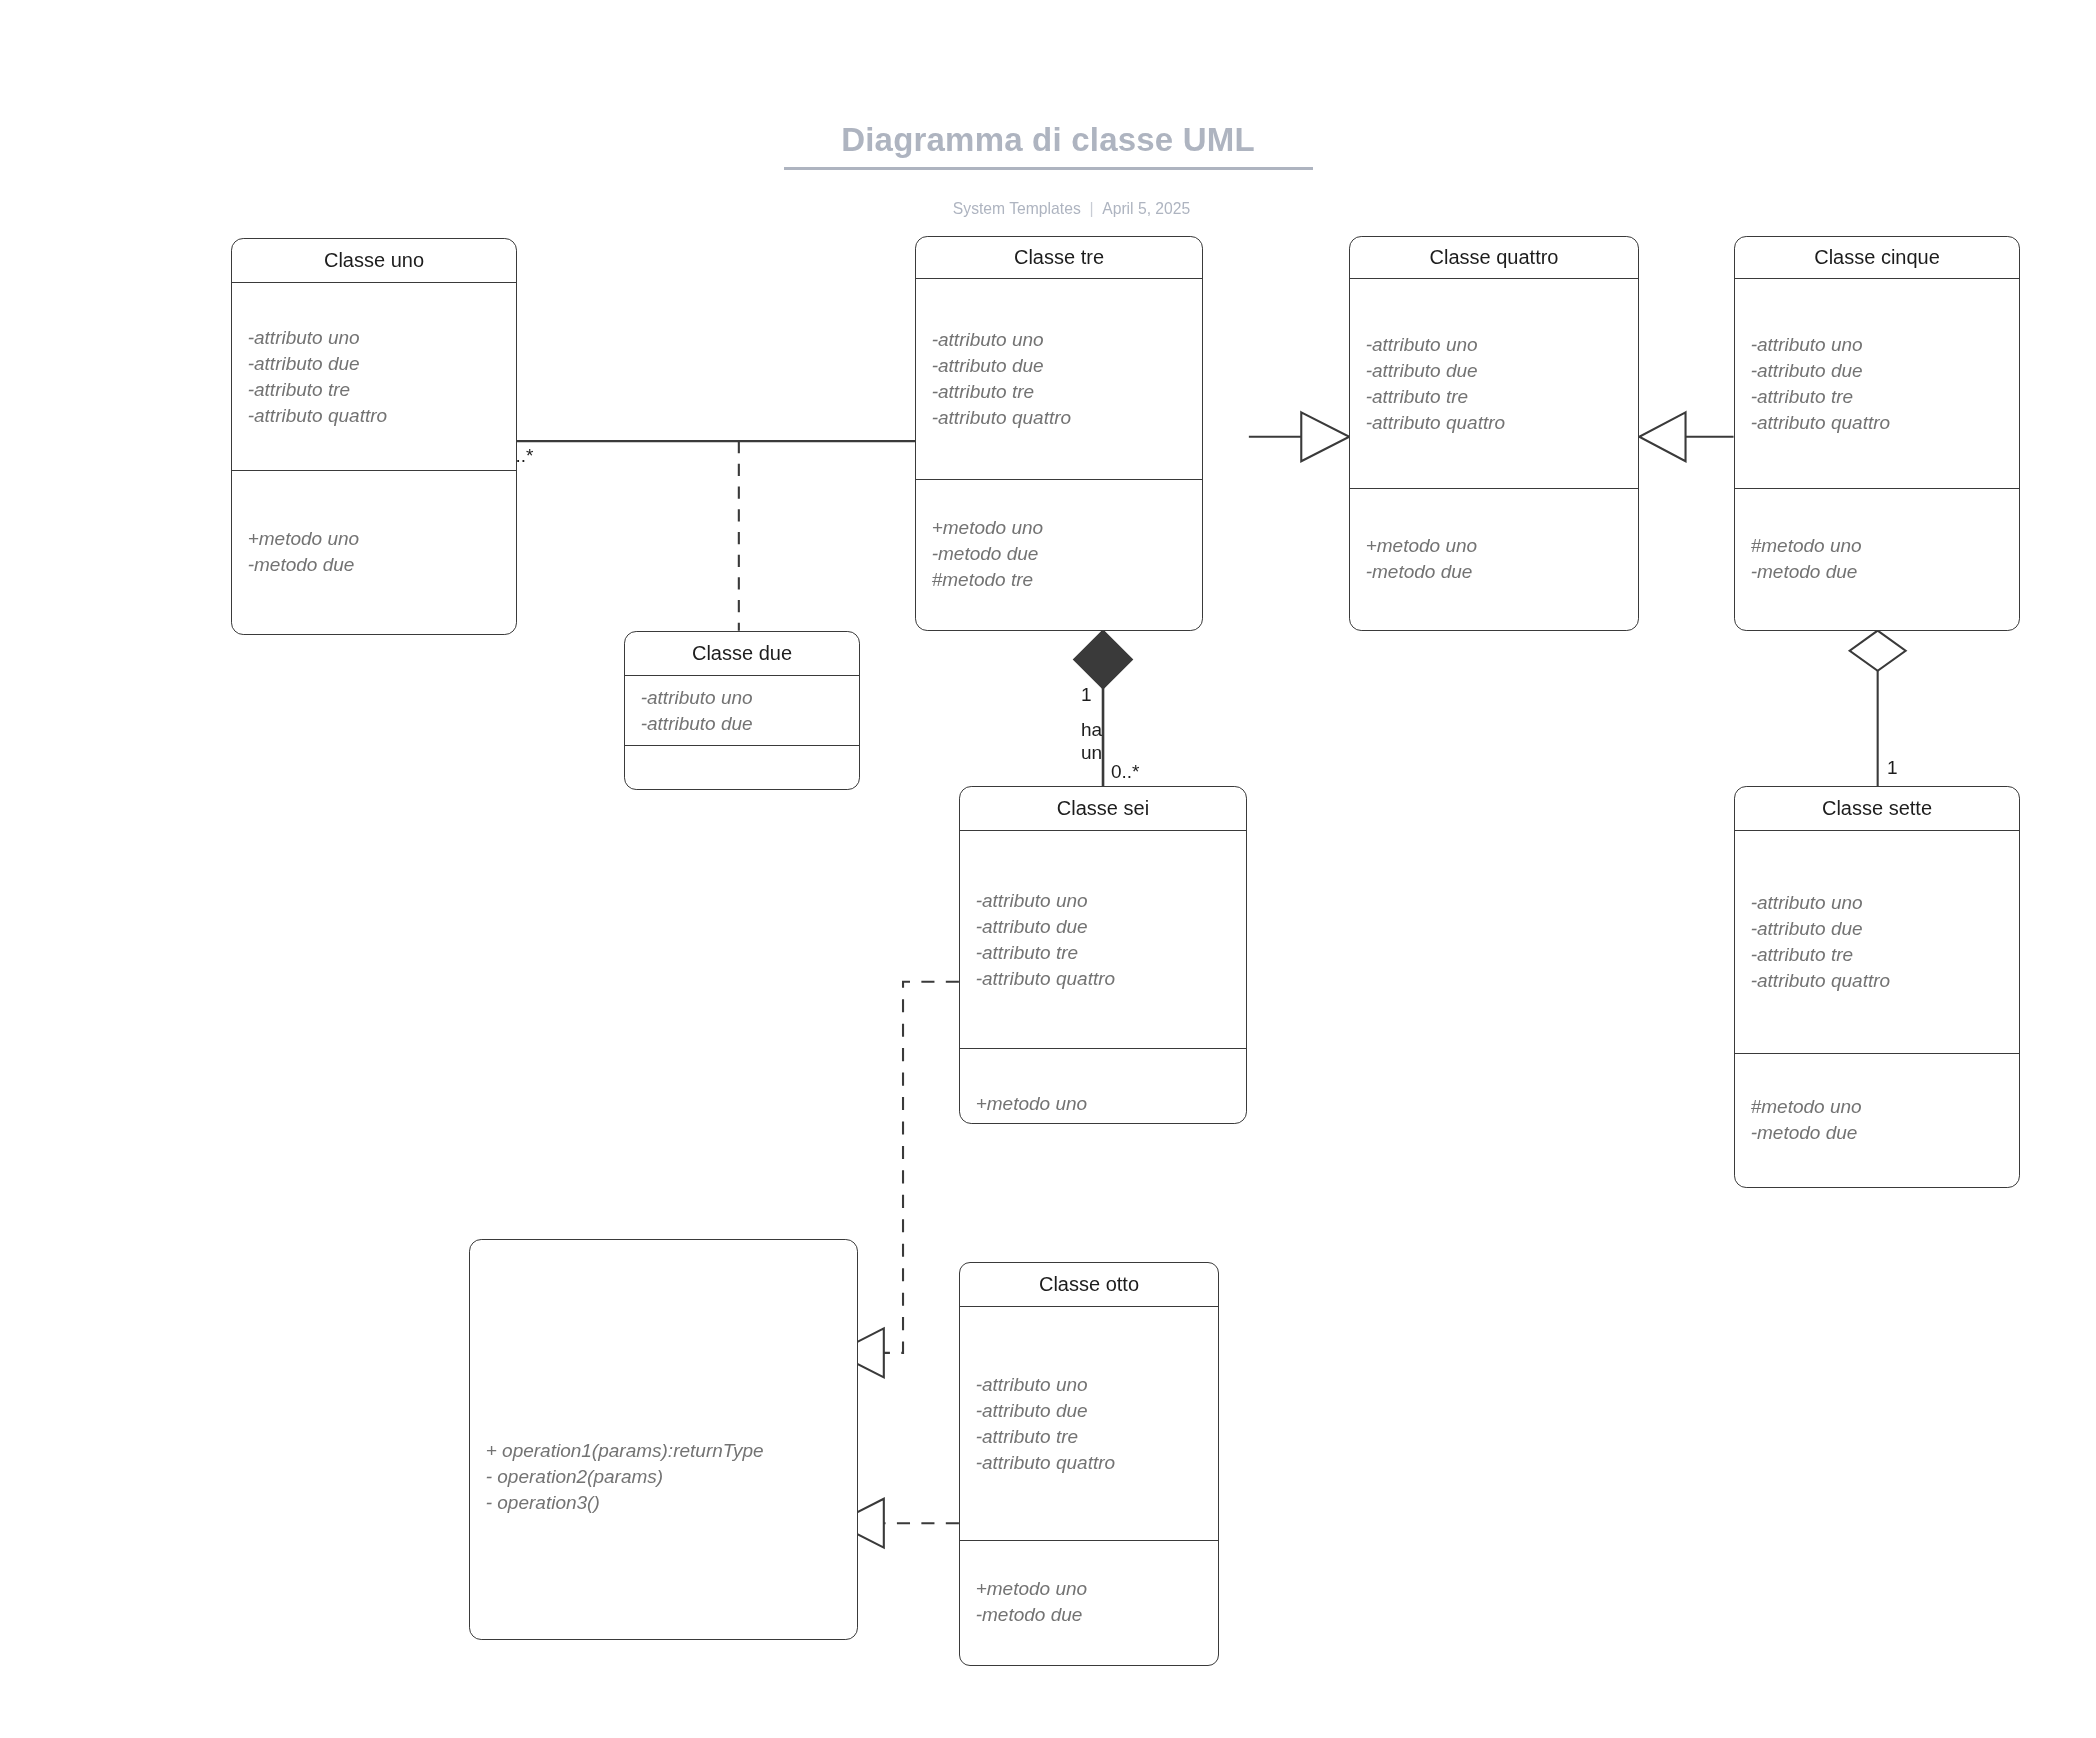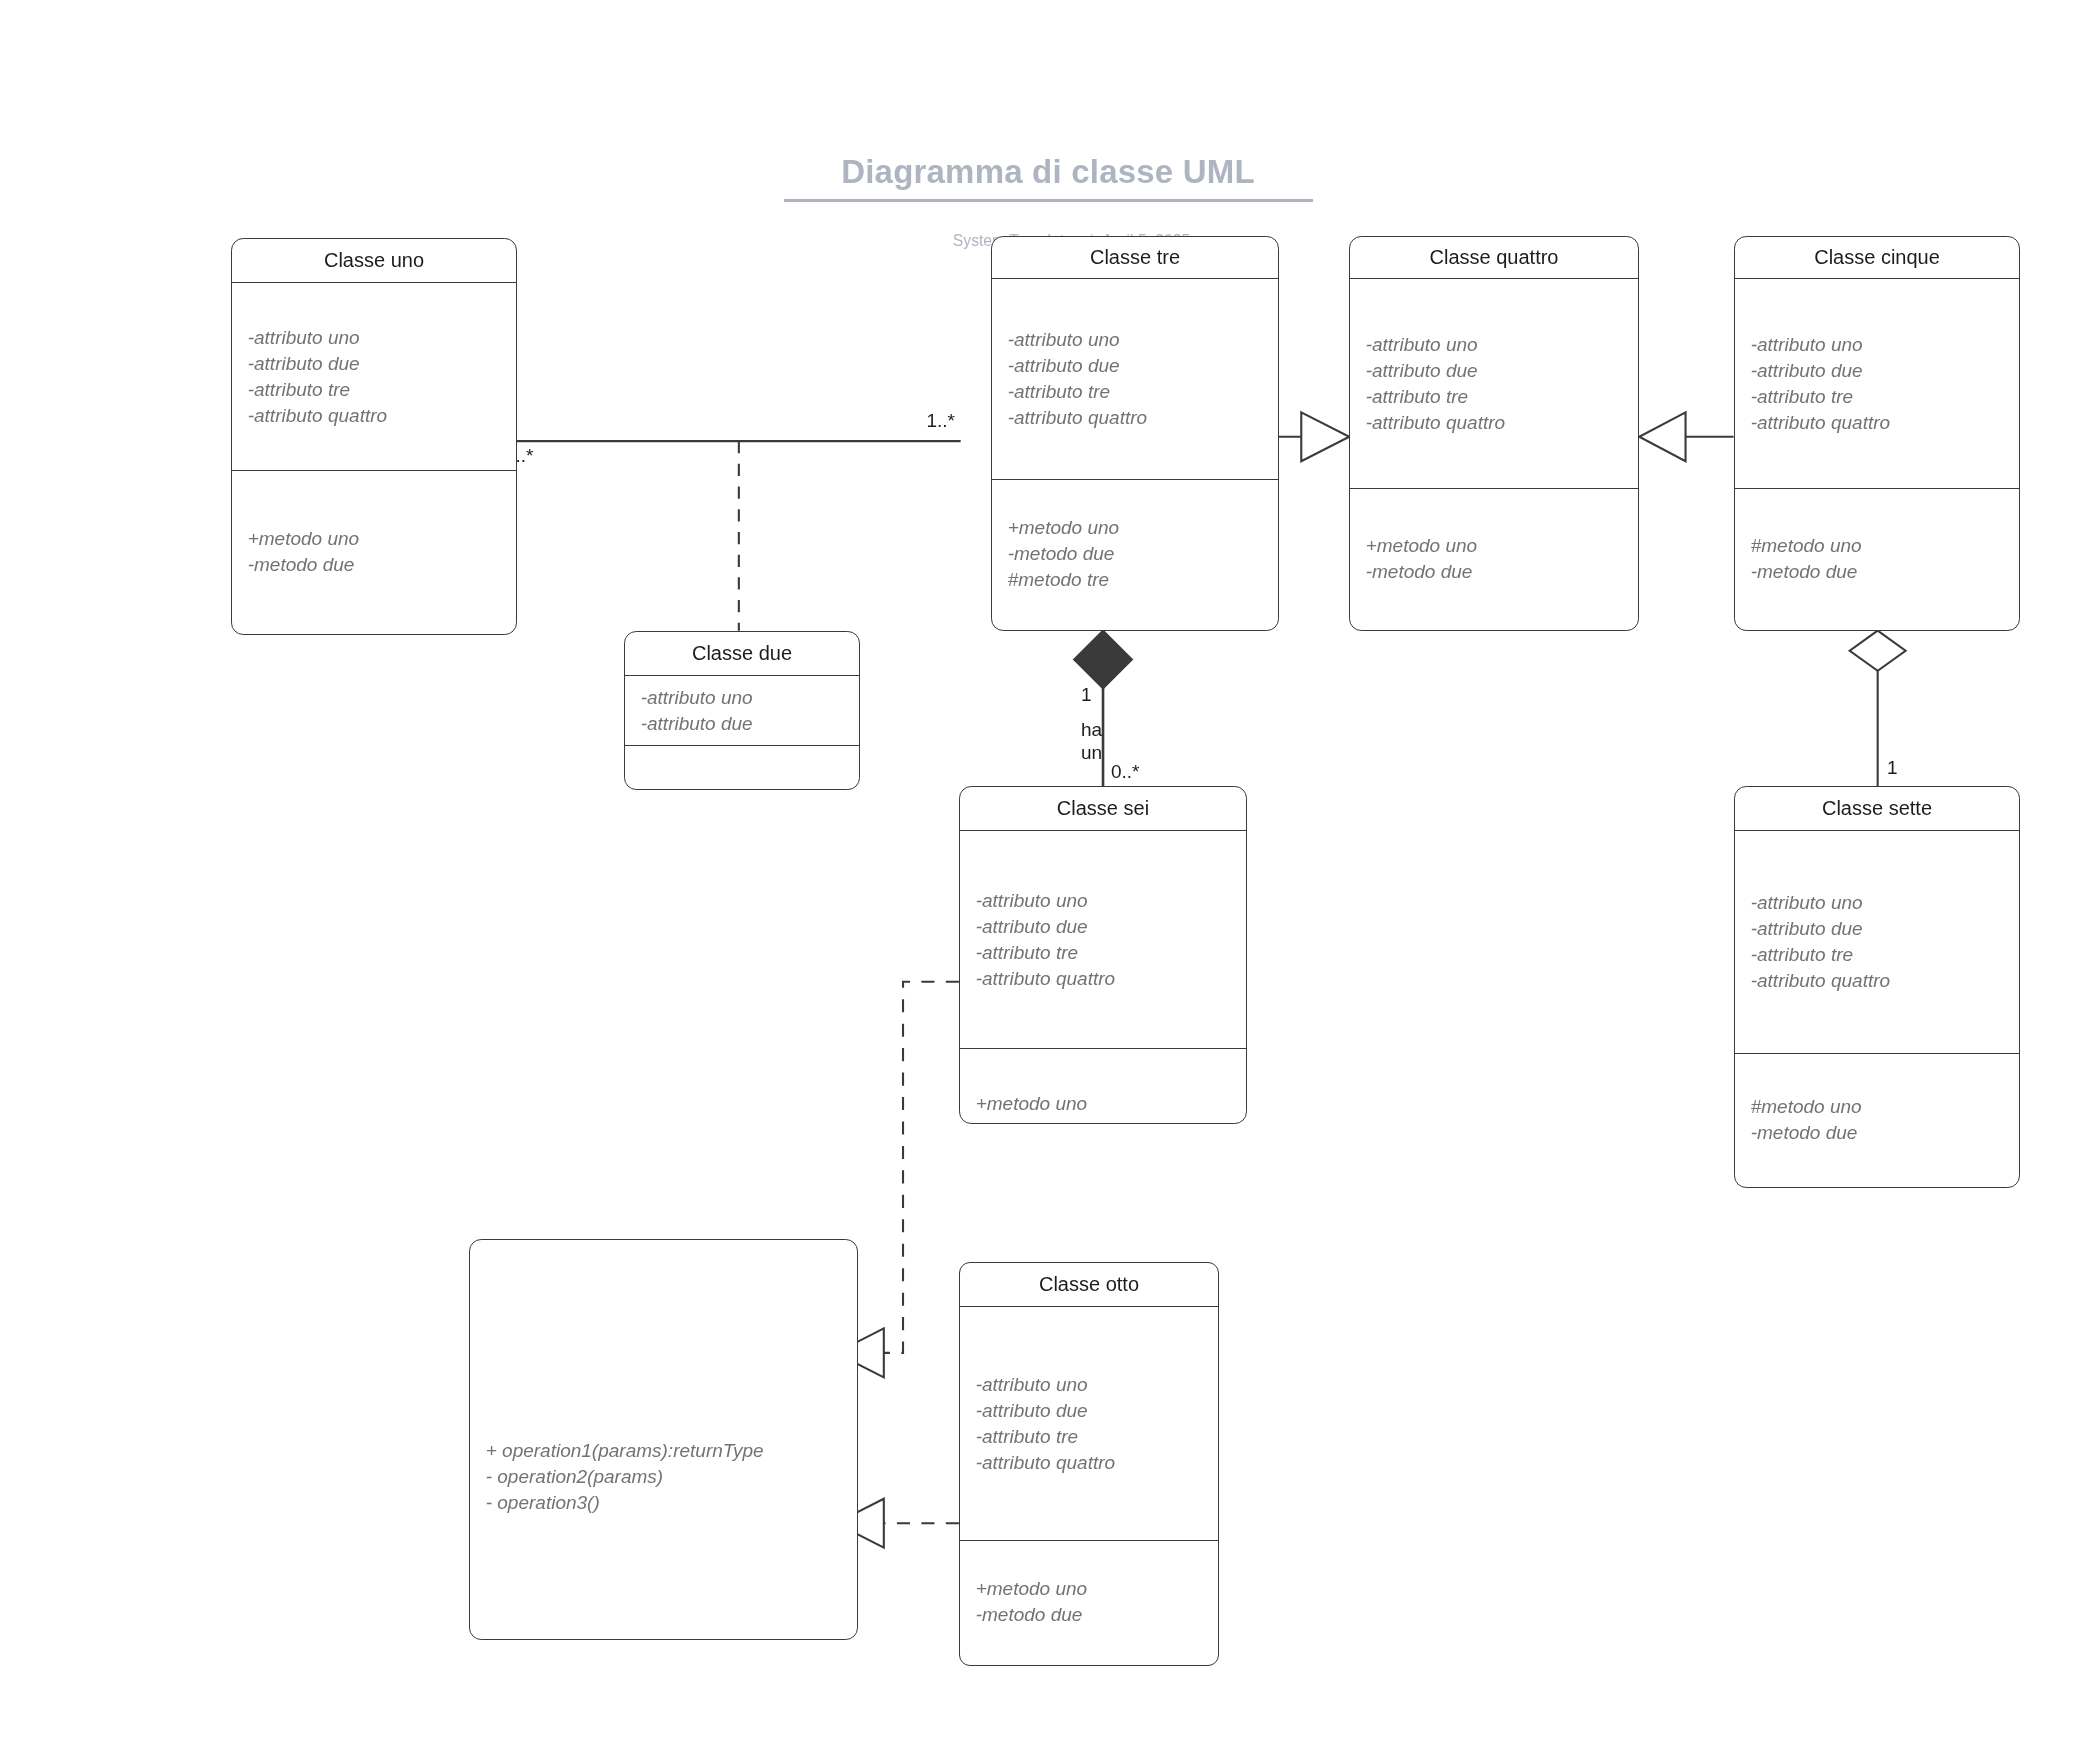--- a/index.html
+++ b/index.html
@@ -25,21 +25,20 @@
     text-align: center;
   }
   #doc-title {
     font-size: 33px;
     font-weight: bold;
     color: #aeb4c0;
     letter-spacing: 0.2px;
     line-height: 1.1;
     display: inline-block;
     padding: 0 10.5px 8.7px 10.5px;
-    margin-top: 32px;
   }
   #title-rule {
     width: 529px;
     height: 2.6px;
     background: #aeb4c0;
     margin: 0 auto;
   }
   #subtitle {
     margin-top: 12.2px;
     font-size: 15.7px;
@@ -192,21 +191,21 @@
     <div class="uml-head" style="height:44px;">Classe due</div>
     <div class="uml-sec divided" style="height:70px;">
       <div class="lines mid">-attributo uno
 -attributo due</div>
     </div>
     <div class="uml-sec" style="height:42px;">
       <div class="lines mid"></div>
     </div>
   </div>
 
-  <div class="uml-box" style="left:991px; top:236px; width:288px; height:395px;">
+  <div class="uml-box" style="left:915px; top:236px; width:288px; height:395px;">
     <div class="uml-head" style="height:42px;">Classe tre</div>
     <div class="uml-sec divided" style="height:201px;">
       <div class="lines mid">-attributo uno
 -attributo due
 -attributo tre
 -attributo quattro</div>
     </div>
     <div class="uml-sec" style="height:148px;">
       <div class="lines mid">+metodo uno
 -metodo due

